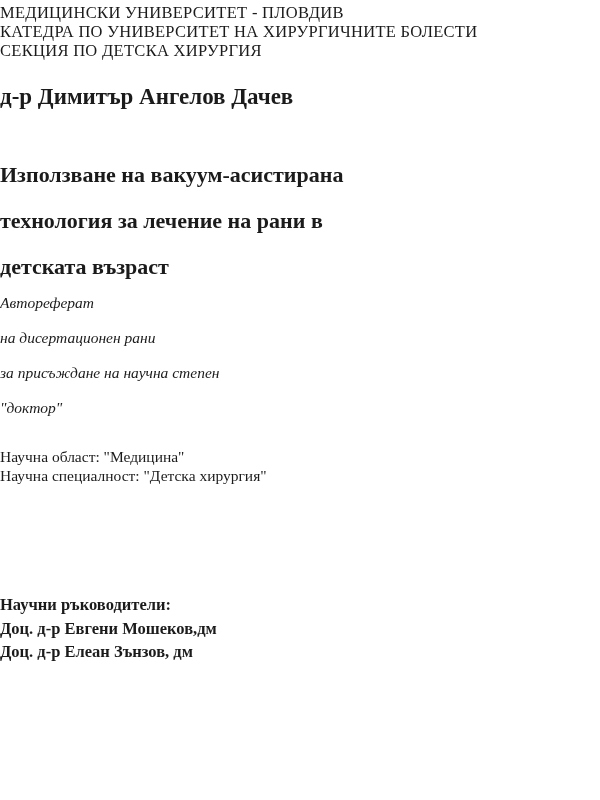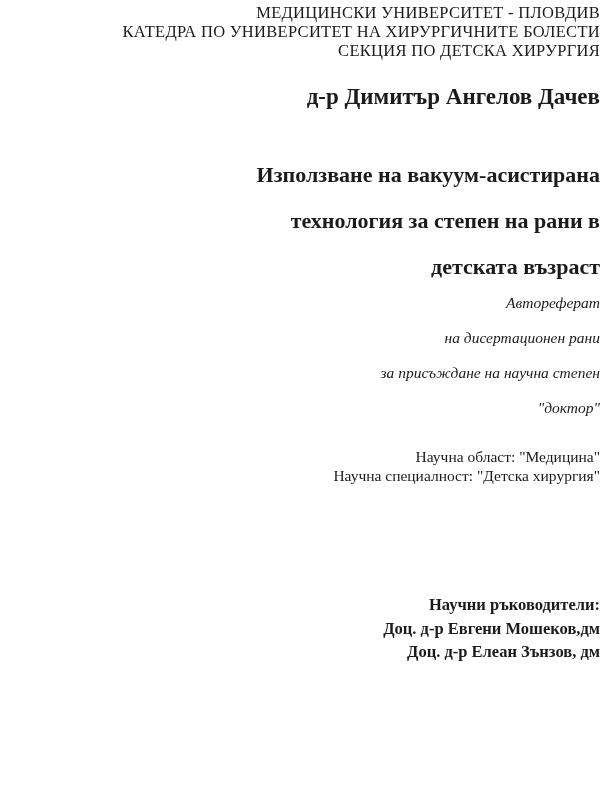--- a/index.html
+++ b/index.html
@@ -9,21 +9,21 @@
   }
   .page {
     position: relative;
     width: 600px;
     height: 800px;
     background: #ffffff;
     font-family: "Liberation Serif", "DejaVu Serif", serif;
     color: #1b1b1b;
     overflow: hidden;
   }
-  .center { text-align: right; }
+  .center { text-align: left; }
   .abs { position: absolute; left: 0; right: 0; }
 
   .header-block {
     top: 3px;
     font-size: 16.5px;
     line-height: 19px;
     letter-spacing: 0.3px;
   }
   .author-line {
     top: 84px;
@@ -66,21 +66,21 @@
   <div class="abs center header-block">
     <div>МЕДИЦИНСКИ УНИВЕРСИТЕТ - ПЛОВДИВ</div>
     <div>КАТЕДРА ПО УНИВЕРСИТЕТ НА ХИРУРГИЧНИТЕ БОЛЕСТИ</div>
     <div>СЕКЦИЯ ПО ДЕТСКА ХИРУРГИЯ</div>
   </div>
 
   <div class="abs center author-line">д-р Димитър Ангелов Дачев</div>
 
   <div class="abs center title-block">
     <div>Използване на вакуум-асистирана</div>
-    <div>технология за степен на рани в</div>
+    <div>технология за лечение на рани в</div>
     <div>детската възраст</div>
   </div>
 
   <div class="abs center subtitle-block">
     <div>Автореферат</div>
     <div>на дисертационен рани</div>
     <div>за присъждане на научна степен</div>
     <div>"доктор"</div>
   </div>
 

